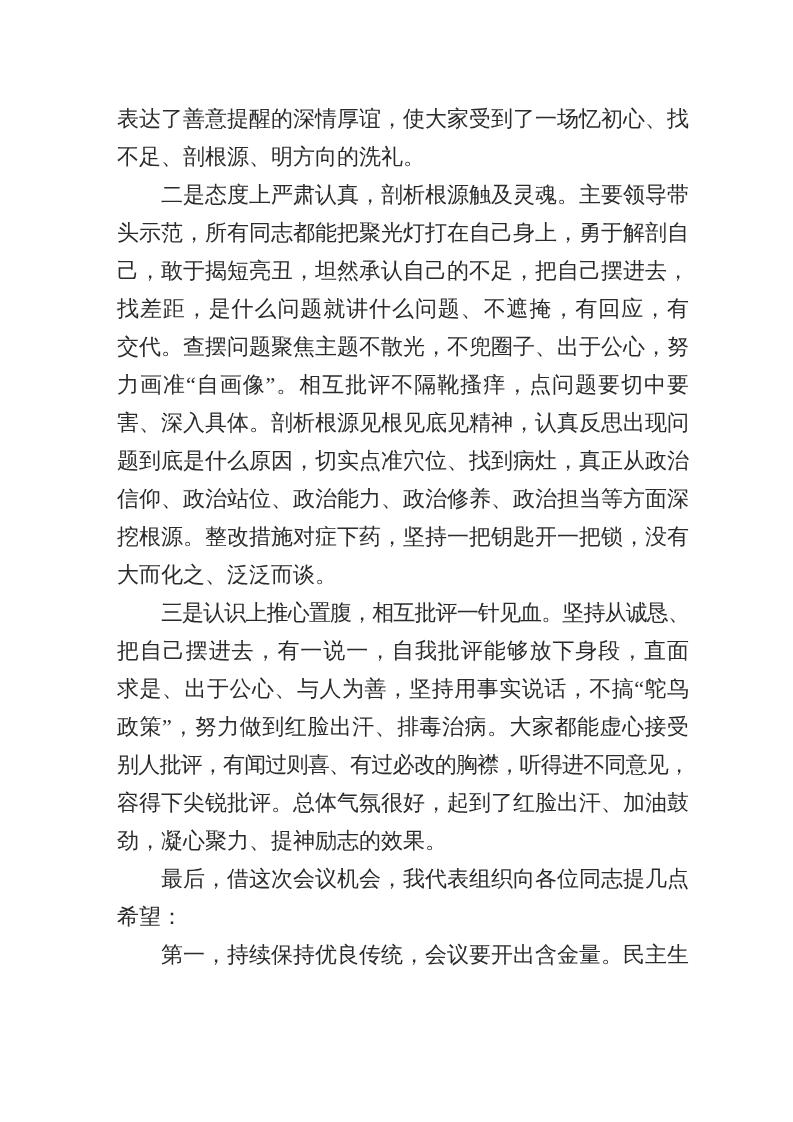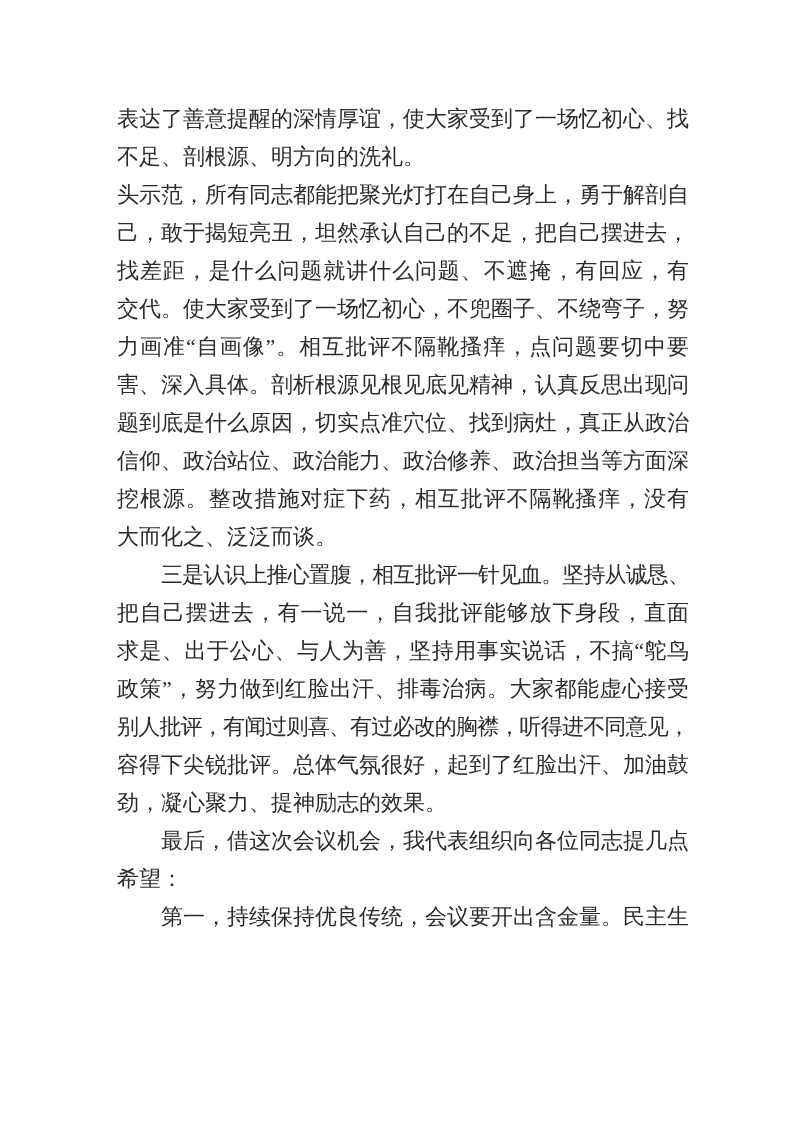--- a/index.html
+++ b/index.html
@@ -41,29 +41,30 @@
 
 <div class="page">
   <div class="content">
 
     <div class="para">
       <div class="ln">表达了善意提醒的深情厚谊，使大家受到了一场忆初心、找</div>
       <div class="ln end">不足、剖根源、明方向的洗礼。</div>
     </div>
 
     <div class="para">
+      <div class="ln indent">二是态度上严肃认真，剖析根源触及灵魂。主要领导带</div>
       <div class="ln">头示范，所有同志都能把聚光灯打在自己身上，勇于解剖自</div>
       <div class="ln">己，敢于揭短亮丑，坦然承认自己的不足，把自己摆进去，</div>
       <div class="ln">找差距，是什么问题就讲什么问题、不遮掩，有回应，有</div>
-      <div class="ln">交代。使大家受到了一场忆初心，不兜圈子、不绕弯子，努</div>
+      <div class="ln">交代。查摆问题聚焦主题不散光，不兜圈子、出于公心，努</div>
       <div class="ln">力画准“自画像”。相互批评不隔靴搔痒，点问题要切中要</div>
       <div class="ln">害、深入具体。剖析根源见根见底见精神，认真反思出现问</div>
       <div class="ln">题到底是什么原因，切实点准穴位、找到病灶，真正从政治</div>
       <div class="ln">信仰、政治站位、政治能力、政治修养、政治担当等方面深</div>
-      <div class="ln">挖根源。整改措施对症下药，相互批评不隔靴搔痒，没有</div>
+      <div class="ln">挖根源。整改措施对症下药，坚持一把钥匙开一把锁，没有</div>
       <div class="ln end">大而化之、泛泛而谈。</div>
     </div>
 
     <div class="para">
       <div class="ln indent tight">三是认识上推心置腹，相互批评一针见血。坚持从诚恳、</div>
       <div class="ln">把自己摆进去，有一说一，自我批评能够放下身段，直面</div>
       <div class="ln">求是、出于公心、与人为善，坚持用事实说话，不搞“鸵鸟</div>
       <div class="ln">政策”，努力做到红脸出汗、排毒治病。大家都能虚心接受</div>
       <div class="ln tight">别人批评，有闻过则喜、有过必改的胸襟，听得进不同意见，</div>
       <div class="ln">容得下尖锐批评。总体气氛很好，起到了红脸出汗、加油鼓</div>

